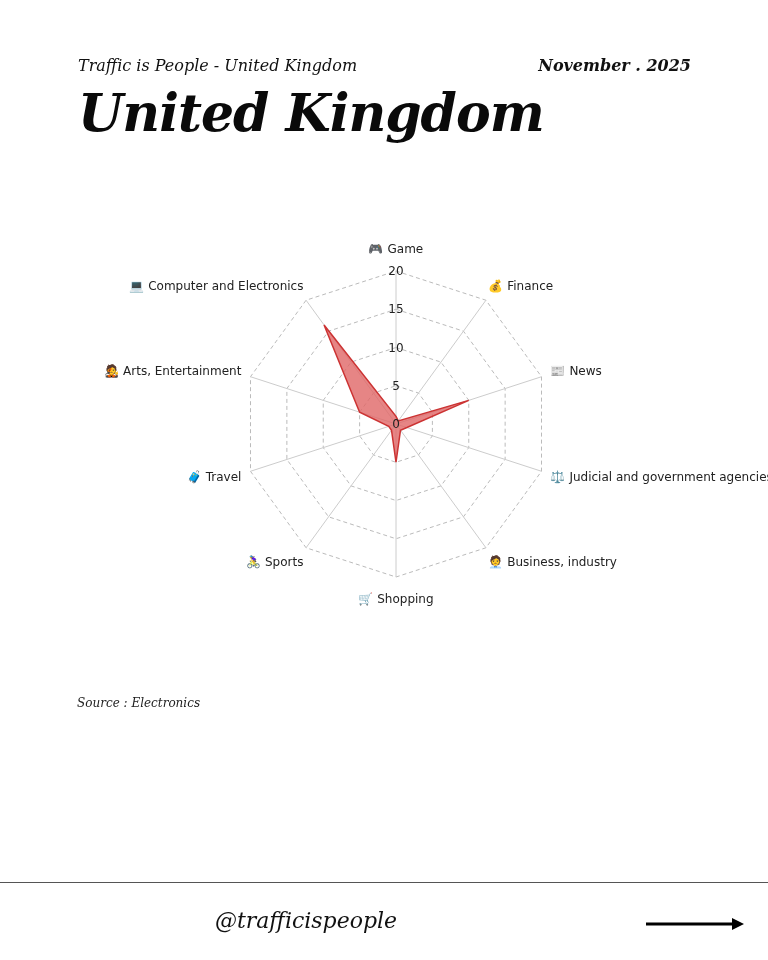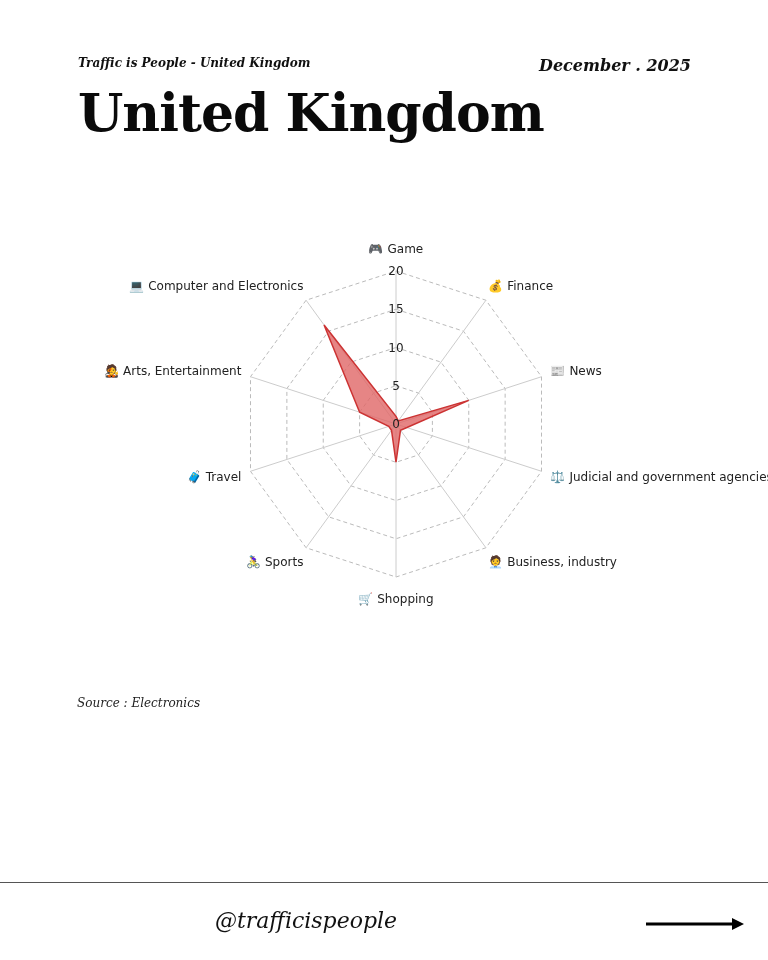--- a/index.html
+++ b/index.html
@@ -1,33 +1,33 @@
 <!DOCTYPE html>
 <html><head>
 <meta charset="utf-8">
 <style>
   html, body { margin: 0; padding: 0; background: #ffffff; }
   body { width: 768px; height: 960px; position: relative; overflow: hidden; font-family: "DejaVu Serif", serif; color: #111; }
-  .subtitle { position: absolute; top: 56px; left: 78px; font-family: "DejaVu Serif", serif; font-style: italic; font-weight: bold; font-size: 12px; color: #111; }
+  .subtitle { position: absolute; top: 56px; left: 78px; font-family: "DejaVu Serif", serif; font-style: italic; font-weight: normal; font-size: 16px; color: #111; }
   .date { position: absolute; top: 56px; right: 77px; font-family: "DejaVu Serif", serif; font-style: italic; font-weight: bold; font-size: 16px; color: #111; }
-  .title { position: absolute; top: 82px; left: 78px; font-family: "DejaVu Serif", serif; font-weight: bold; font-size: 52px; letter-spacing: -1px; color: #0a0a0a; }
+  .title { position: absolute; top: 82px; left: 78px; font-family: "DejaVu Serif", serif; font-style: italic; font-weight: bold; font-size: 52px; letter-spacing: -1px; color: #0a0a0a; }
   .chart { position: absolute; left: 0; top: 230px; width: 768px; height: 400px; }
   .chart svg { display: block; }
   .axis-label { font-family: "DejaVu Sans", sans-serif; font-size: 12px; fill: #222; }
   .tick-label { font-family: "DejaVu Sans", sans-serif; font-size: 12px; fill: #222; }
   .source { position: absolute; top: 696px; left: 77px; font-family: "DejaVu Serif", serif; font-style: italic; font-size: 12px; color: #222; }
   .divider { position: absolute; top: 882px; left: 0; width: 768px; height: 1px; background: #555; }
   .handle { position: absolute; top: 908px; left: 0; width: 612px; text-align: center; font-family: "DejaVu Serif", serif; font-style: italic; font-size: 22px; color: #111; }
   .arrow { position: absolute; top: 917px; left: 646px; width: 98px; height: 14px; }
 </style>
 </head>
 <body>
 
 <div class="subtitle">Traffic is People - United Kingdom</div>
-<div class="date">December . 2025</div>
+<div class="date">November . 2025</div>
 <div class="title">United Kingdom</div>
 
 <div class="chart">
   <svg id="radar" width="768" height="400" viewBox="0 0 768 400">
       <polygon points="396,155.75 418.4827859001871,163.05509996515826 432.37791174828965,182.18009996515826 432.37791174828965,205.81990003484174 418.4827859001871,224.94490003484174 396,232.25 373.5172140998129,224.94490003484174 359.62208825171035,205.81990003484174 359.62208825171035,182.18009996515826 373.5172140998129,163.05509996515826" fill="none" stroke="#bbbbbb" stroke-dasharray="4,3" stroke-width="1"></polygon>
       <polygon points="396,117.5 440.96557180037416,132.11019993031653 468.75582349657924,170.36019993031653 468.75582349657924,217.63980006968347 440.96557180037416,255.88980006968347 396,270.5 351.03442819962584,255.88980006968347 323.24417650342076,217.63980006968347 323.24417650342076,170.3601999303165 351.0344281996258,132.11019993031653" fill="none" stroke="#bbbbbb" stroke-dasharray="4,3" stroke-width="1"></polygon>
       <polygon points="396,79.25 463.4483577005613,101.16529989547477 505.13373524486883,158.5402998954748 505.13373524486883,229.4597001045252 463.4483577005613,286.8347001045252 396,308.75 328.55164229943875,286.8347001045252 286.86626475513117,229.4597001045252 286.86626475513117,158.54029989547473 328.5516422994387,101.16529989547479" fill="none" stroke="#bbbbbb" stroke-dasharray="4,3" stroke-width="1"></polygon>
       <polygon points="396,41 485.9311436007484,70.22039986063302 541.5116469931585,146.72039986063305 541.5116469931585,241.27960013936695 485.9311436007484,317.77960013936695 396,347 306.0688563992516,317.77960013936695 250.48835300684152,241.27960013936698 250.48835300684152,146.720399860633 306.06885639925156,70.22039986063305" fill="none" stroke="#bbbbbb" stroke-dasharray="4,3" stroke-width="1"></polygon>
       <line x1="396" y1="194" x2="396" y2="41" stroke="#cccccc" stroke-width="1"></line>
       <line x1="396" y1="194" x2="485.9311436007484" y2="70.22039986063302" stroke="#cccccc" stroke-width="1"></line>

